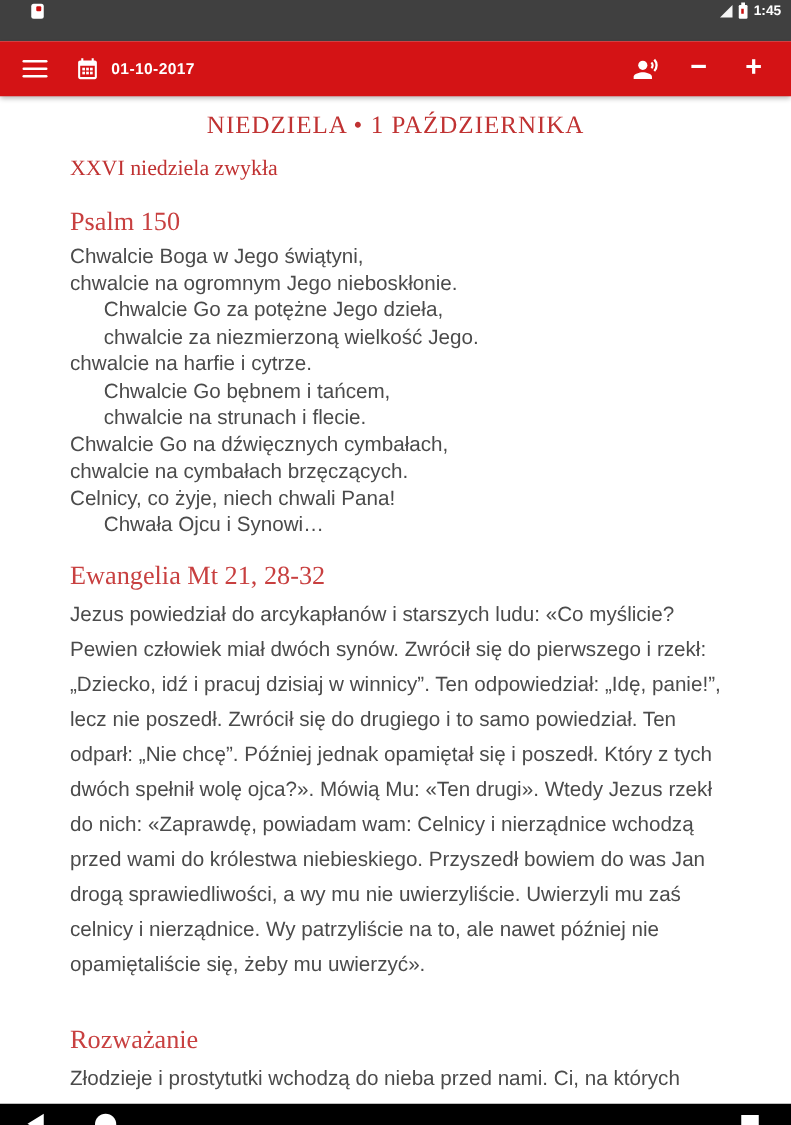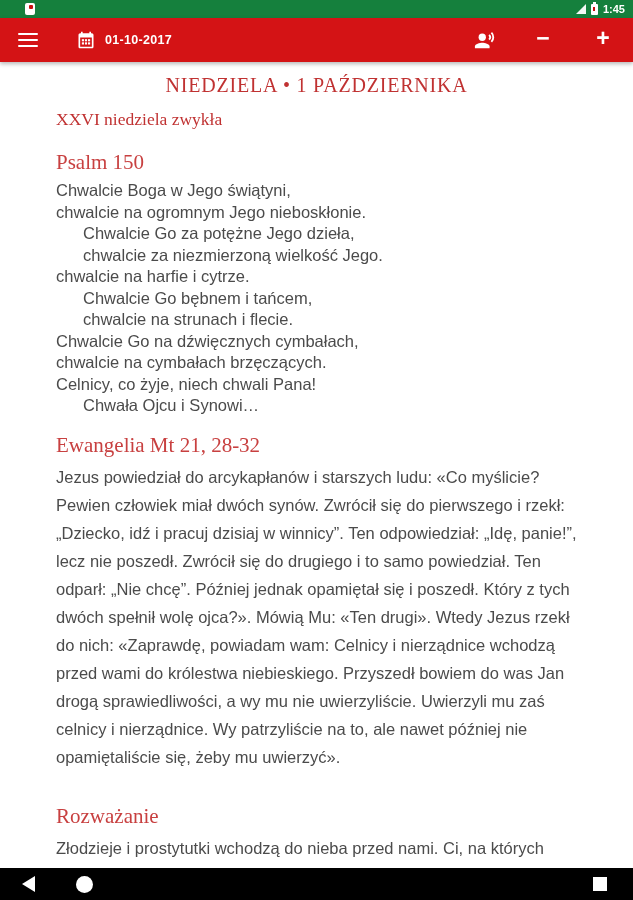--- a/index.html
+++ b/index.html
@@ -1,40 +1,40 @@
 <!DOCTYPE html>
 <html><head>
 <meta charset="utf-8">
 <style>
   * { margin:0; padding:0; box-sizing:border-box; }
   html,body { width:633px; height:900px; overflow:hidden; background:#fff;
               font-family:"Liberation Sans", sans-serif; }
 
   
-  .status-bar { position:relative; height:18px; background:#15803d; }
+  .status-bar { position:relative; height:33px; background:#404040; }
   .notif-icon { position:absolute; left:25px; top:3px; width:10px; height:12px;
                 background:#fff; border-radius:2px; }
   .notif-icon::after { content:""; position:absolute; right:2px; top:2px;
                 width:4px; height:4px; background:#c90f0f; border-radius:1px; }
   .status-right { position:absolute; right:8px; top:0; height:18px;
                   display:flex; align-items:center; gap:5px; }
   .signal-icon { width:0; height:0; border-left:10px solid transparent;
                  border-bottom:10px solid #fff; opacity:.95; }
   .battery-icon { width:7px; height:11px; background:#fff; border-radius:1px;
                   position:relative; }
   .battery-icon::before { content:""; position:absolute; top:-2px; left:2px;
                   width:3px; height:2px; background:#fff; }
   .battery-icon::after { content:""; position:absolute; top:3px; left:2.5px;
                   width:2px; height:4px; background:#c90f0f; }
   .status-time { color:#fff; font-size:11px; font-weight:bold; }
 
   
   .app-bar { position:relative; height:44px; background:#d41315;
              display:flex; align-items:center;
-             box-shadow:0 2px 4px rgba(0,0,0,.28); z-index:5;gap:16px; }
+             box-shadow:0 2px 4px rgba(0,0,0,.28); z-index:5; }
   .icon-btn { display:flex; align-items:center; justify-content:center;
               background:none; border:none; cursor:pointer; height:44px; }
   .menu-btn { width:44px; margin-left:6px; }
   .hamburger { width:20px; }
   .hamburger span { display:block; height:2.5px; background:#fff;
                     border-radius:1px; margin:3.5px 0; }
   .date-group { display:flex; align-items:center; gap:9px; margin-left:10px;
                 background:none; border:none; cursor:pointer; height:44px; }
   .date-label { color:#fff; font-size:12.5px; font-weight:bold; letter-spacing:.3px; }
   .app-bar-spacer { flex:1; }

